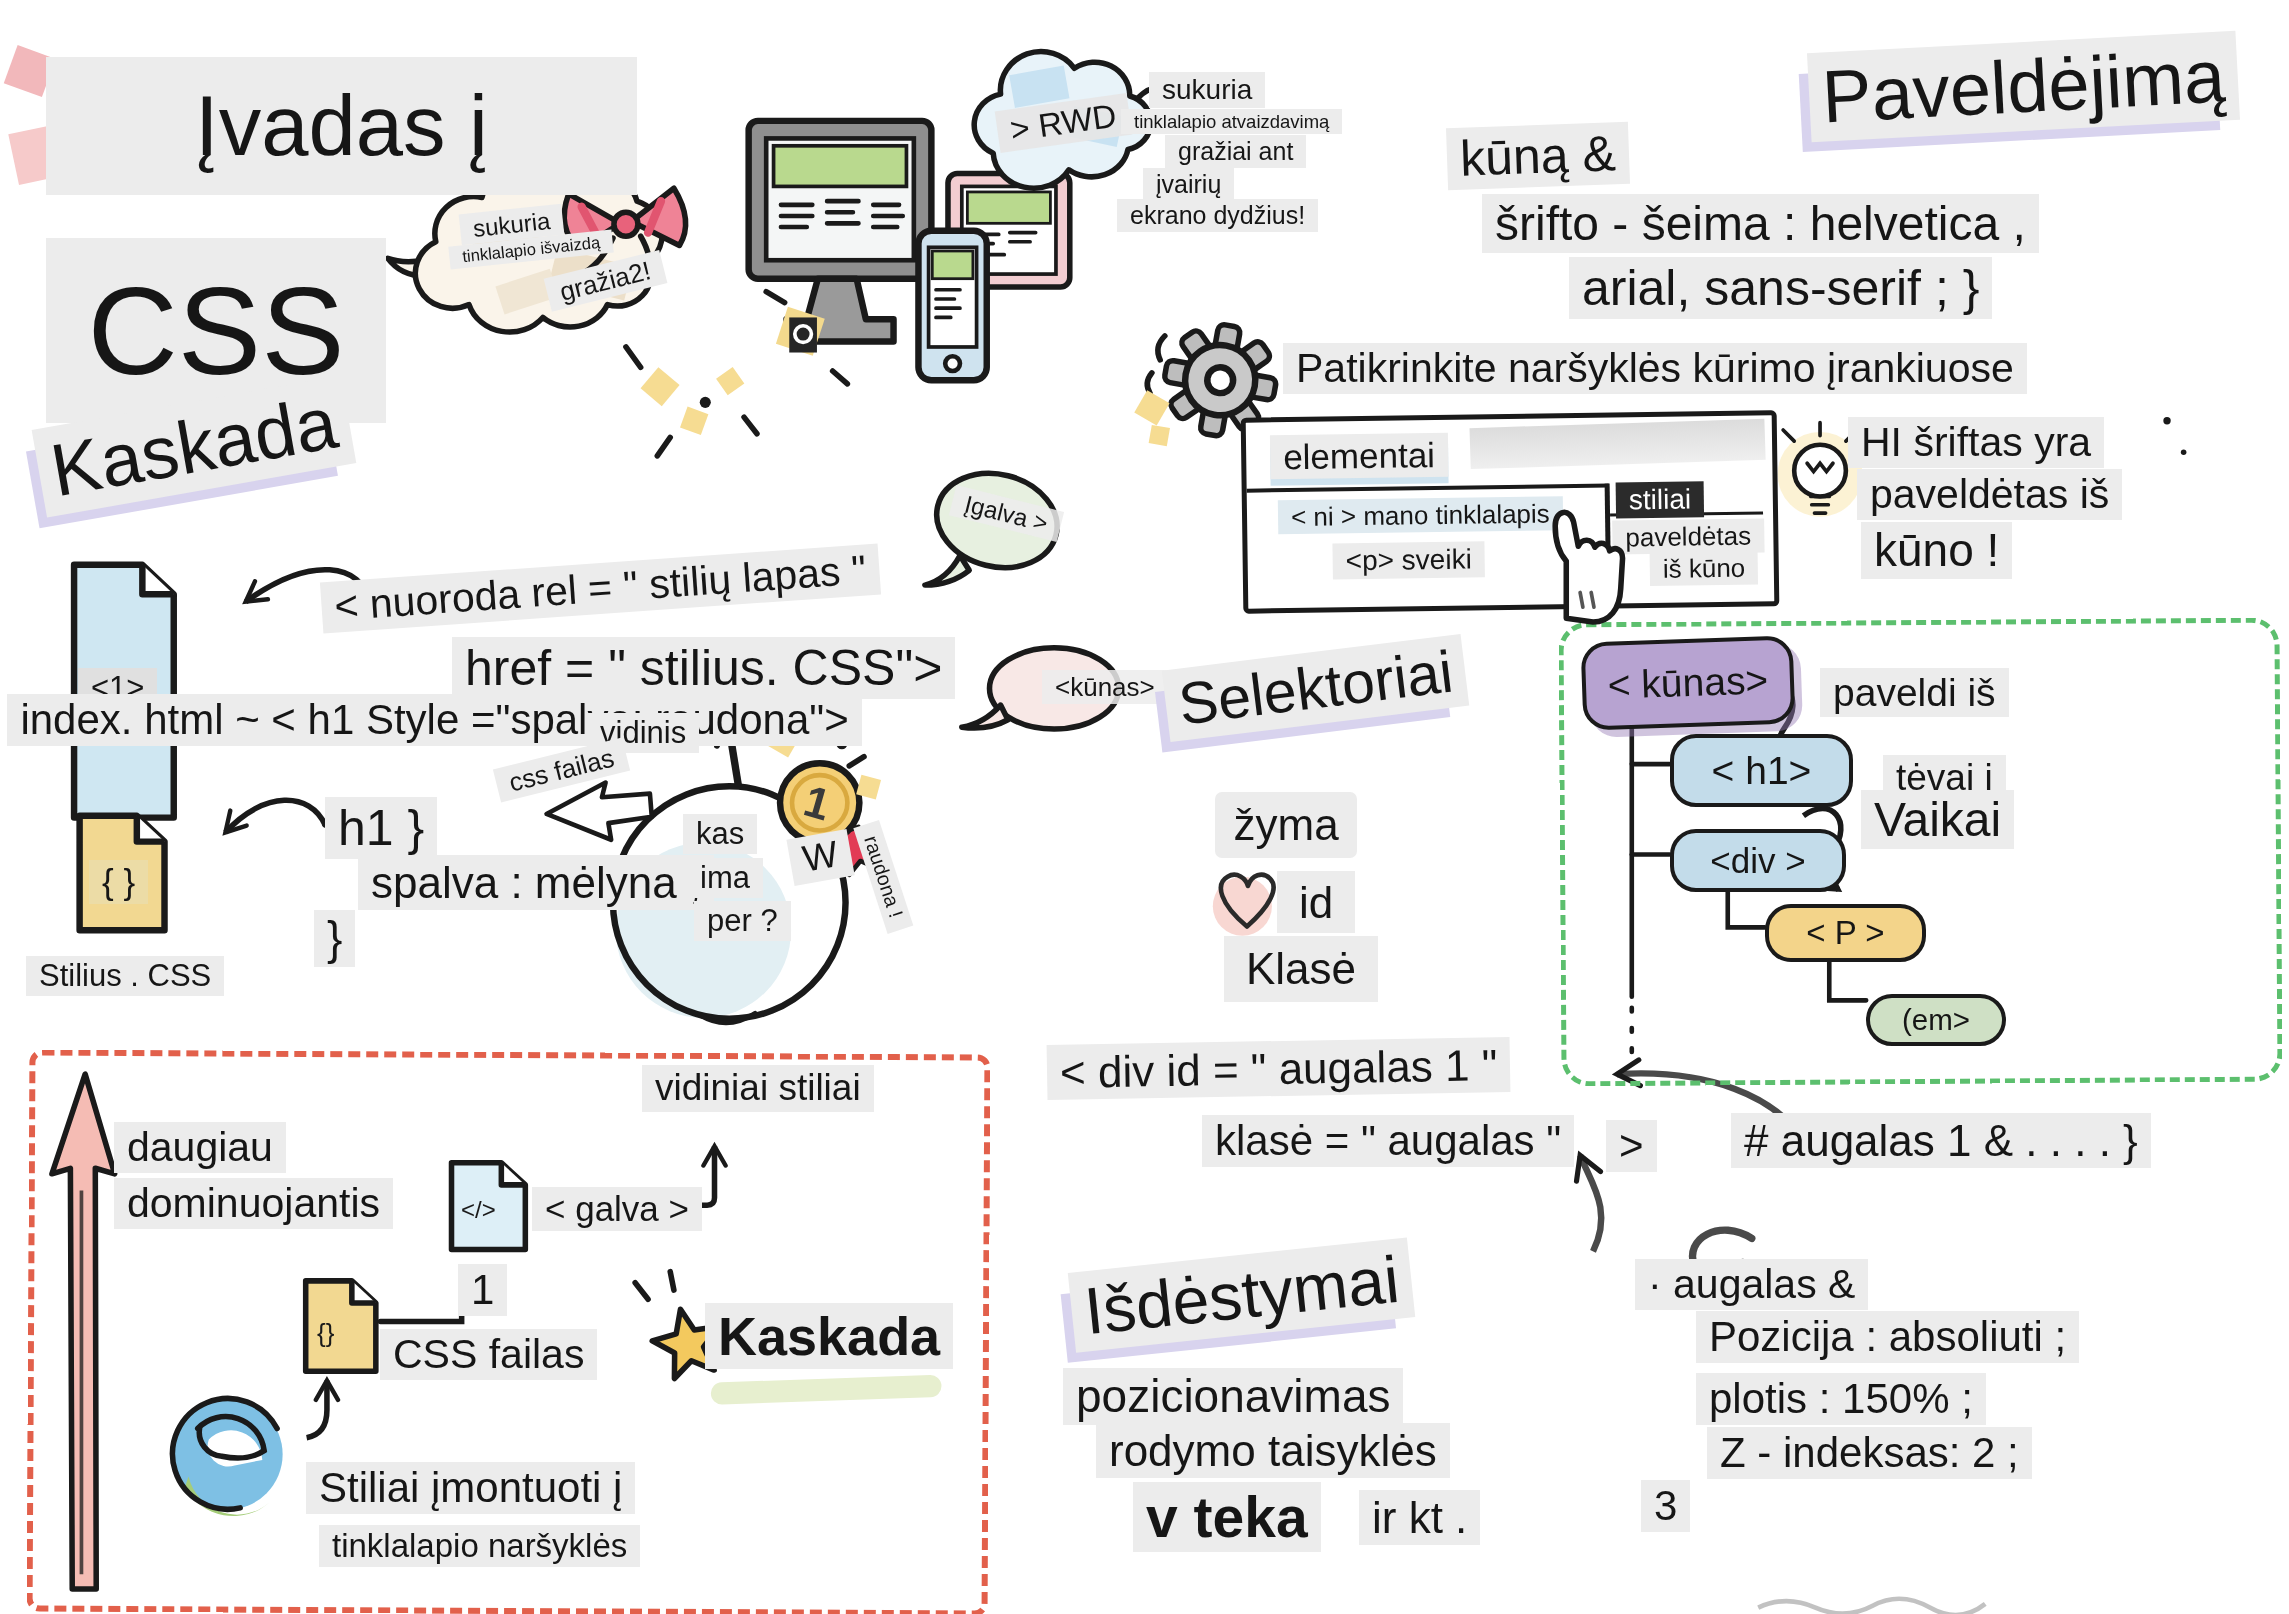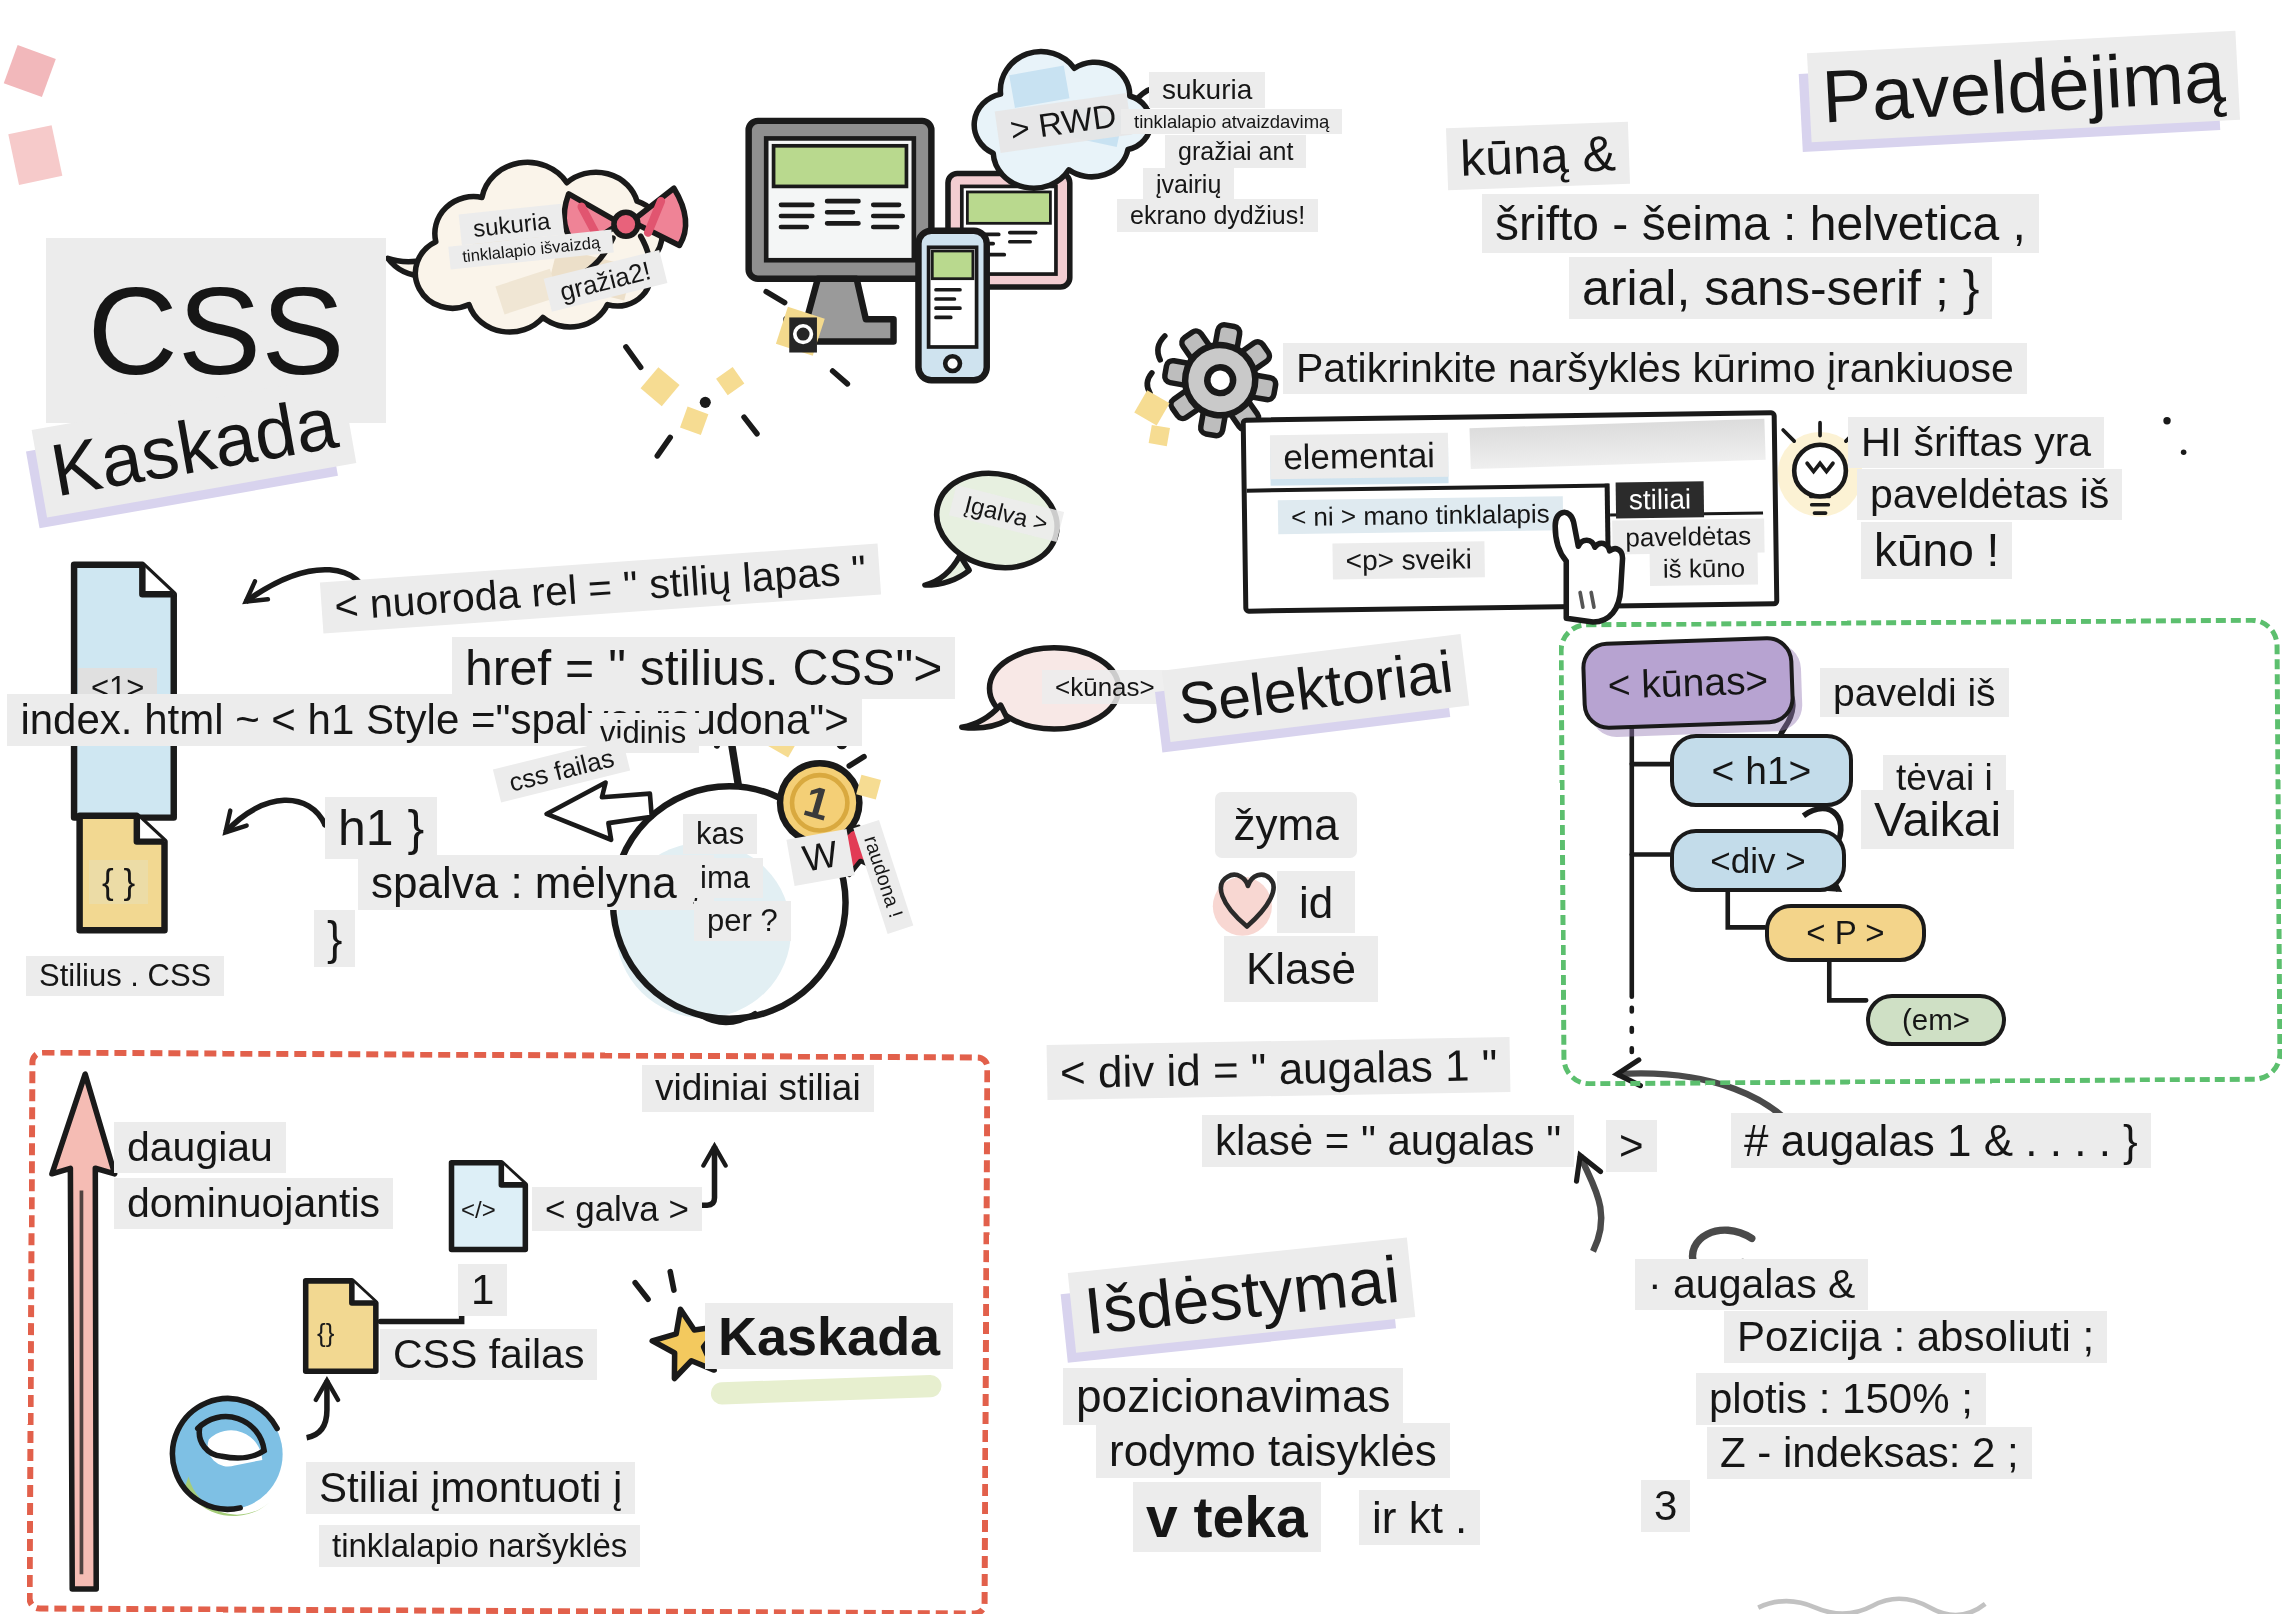--- a/index.html
+++ b/index.html
@@ -248,20 +248,21 @@
     <div class="lbl" style="left:365px;top:103px;font-size:26px;">paveldėtas</div>
     <div class="lbl" style="left:402px;top:135px;font-size:26px;">iš kūno</div>
   </div>
 
   <div class="pill" style="left:1582px;top:639px;width:204px;height:80px;font-size:39px;background:var(--node_purple);transform:rotate(-2deg);box-shadow:7.4px 7.4px 0 rgba(151,124,182,.45);">&lt; kūnas&gt;</div>
   <div class="pill" style="left:1670px;top:734px;width:175px;height:65px;font-size:39px;background:var(--node_blue);">&lt; h1&gt;</div>
   <div class="pill" style="left:1670px;top:829px;width:168px;height:55px;font-size:35px;background:var(--node_blue);">&lt;div &gt;</div>
   <div class="pill" style="left:1765px;top:904px;width:153px;height:50px;font-size:33px;background:var(--node_yellow);">&lt; P &gt;</div>
   <div class="pill" style="left:1866px;top:978px;width:132px;height:44px;font-size:29.5px;background:var(--node_green);margin-top:16px;">(em&gt;</div>
 
+  <div class="lbl ctr" style="left:46px;top:57px;width:591px;height:138px;font-size:85px;">Įvadas į</div>
   <div class="lbl ctr" style="left:46px;top:238px;width:340px;height:185px;font-size:125px;">CSS</div>
 
   <div class="lbl" style="left:460px;top:209px;font-size:24px;transform:rotate(-6deg);">sukuria</div>
   <div class="lbl" style="left:449px;top:238px;font-size:16.6px;transform:rotate(-6deg);">tinklalapio išvaizdą</div>
   <div class="lbl" style="left:546px;top:264px;font-size:26px;transform:rotate(-14deg);">gražia2!</div>
 
   <div class="lbl" style="left:997px;top:102px;font-size:33px;transform:rotate(-8deg);background:rgba(230,230,230,.92);">&gt; RWD</div>
   <div class="lbl" style="left:1149px;top:72px;font-size:28px;">sukuria</div>
   <div class="lbl" style="left:1121px;top:109px;font-size:18.5px;">tinklalapio atvaizdavimą</div>
   <div class="lbl" style="left:1165px;top:135px;font-size:25px;">gražiai ant</div>
@@ -305,21 +306,21 @@
   <div class="lbl" style="left:1820px;top:668px;font-size:39px;">paveldi iš</div>
   <div class="lbl" style="left:1883px;top:755px;font-size:37px;">tėvai į</div>
   <div class="lbl" style="left:1861px;top:790px;font-size:48px;">Vaikai</div>
   <div class="lbl" style="left:1047px;top:1041px;font-size:44px;transform:rotate(-1deg);">&lt; div id = " augalas 1 "</div>
   <div class="lbl" style="left:1202px;top:1115px;font-size:42px;">klasė = " augalas "</div>
   <div class="lbl" style="left:1606px;top:1120px;font-size:42px;">&gt;</div>
   <div class="lbl" style="left:1731px;top:1113px;font-size:44px;"># augalas 1 &amp; . . . . }</div>
 
   <div class="lbl accent" style="left:1071px;top:1255px;font-size:66px;transform:rotate(-6deg);">Išdėstymai</div>
   <div class="lbl" style="left:1635px;top:1259px;font-size:41px;">· augalas &amp;</div>
-  <div class="lbl" style="left:1696px;top:1311px;font-size:42px;margin-left:28px;">Pozicija : absoliuti ;</div>
+  <div class="lbl" style="left:1696px;top:1311px;font-size:42px;">Pozicija : absoliuti ;</div>
   <div class="lbl" style="left:1696px;top:1373px;font-size:42px;">plotis : 150% ;</div>
   <div class="lbl" style="left:1707px;top:1427px;font-size:42px;">Z - indeksas: 2 ;</div>
   <div class="lbl" style="left:1641px;top:1480px;font-size:42px;">3</div>
   <div class="lbl" style="left:1063px;top:1368px;font-size:46px;">pozicionavimas</div>
   <div class="lbl" style="left:1096px;top:1423px;font-size:44px;">rodymo taisyklės</div>
   <div class="lbl" style="left:1095px;top:1482px;font-size:57px;font-weight:bold;margin-left:38px;">v teka</div>
   <div class="lbl" style="left:1359px;top:1490px;font-size:44px;">ir kt .</div>
 
   <div class="lbl" style="left:114px;top:1122px;font-size:41px;">daugiau</div>
   <div class="lbl" style="left:114px;top:1178px;font-size:41px;">dominuojantis</div>

